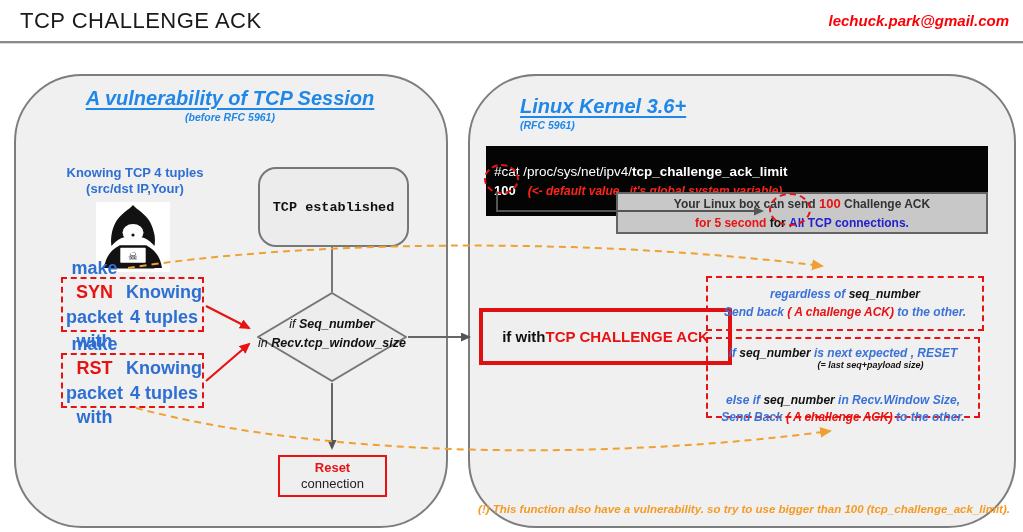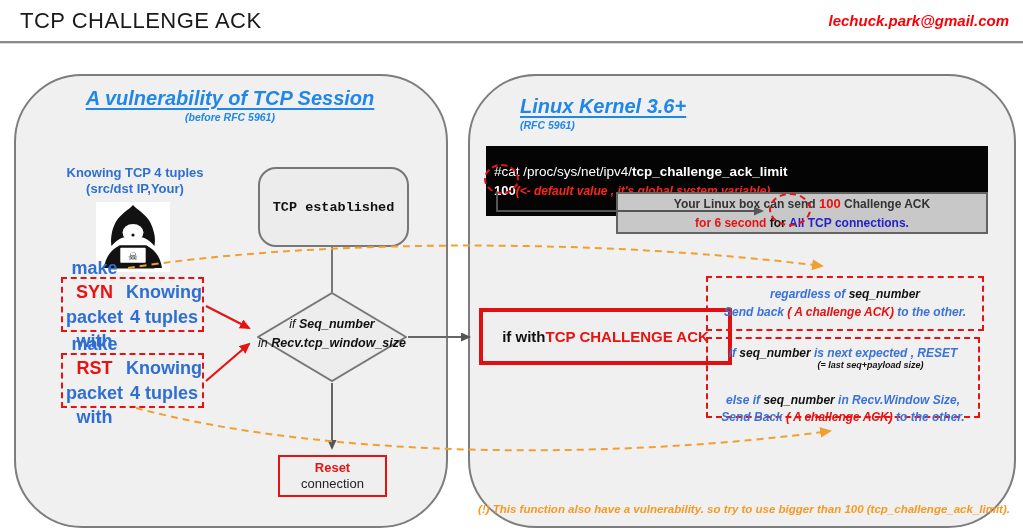--- a/index.html
+++ b/index.html
@@ -42,21 +42,21 @@
   .syn{left:61px;top:277px;width:139px;height:51px;}
   .rst{left:61px;top:353px;width:139px;height:51px;}
 
   .resetbox{left:278px;top:455px;width:105px;height:38px;background:#efefef;border:2px solid #e81212;
             display:flex;flex-direction:column;align-items:center;justify-content:center;
             text-align:center;font-size:13px;color:#222;line-height:1.25;}
 
   
   .term{left:486px;top:146px;width:486px;height:38px;background:#040404;color:#fff;
         padding:16px 8px;font-size:13.5px;line-height:1.45;}
-  .term .cmt{color:#ff2419;font-style:italic;font-weight:bold;font-size:12px;}
+  .term .cmt{color:#ff2419;font-style:italic;font-weight:bold;font-size:12px;margin-left:12px;}
   .term .t2{font-size:13px;}
 
   .circ{border:2px dashed #e81212;border-radius:50%;}
   .c1{left:484px;top:164px;width:31px;height:26px;}
   .c2{left:769px;top:193px;width:38px;height:29px;}
 
   .graybox{left:616px;top:192px;width:368px;height:38px;background:#c8c8c8;border:2px solid #636363;
            display:flex;flex-direction:column;align-items:center;justify-content:center;
            text-align:center;font-size:12px;font-weight:bold;color:#333;line-height:1.5;}
   .graybox .v100{color:#e81212;font-size:13px;}
@@ -150,21 +150,21 @@
   </div>
 
   <div class="abs term">
     <div class="t1"><span>#cat  /proc/sys/net/ipv4/</span><b>tcp_challenge_ack_limit</b></div>
     <div class="t2"><b>100</b><span class="cmt">(&lt;- default value , it's global system variable)</span></div>
   </div>
   <div class="abs circ c1"></div>
 
   <div class="abs graybox">
     <div><span>Your Linux box can send </span><b class="v100">100</b><span> Challenge ACK</span></div>
-    <div><b class="red">for 6 second</b><span style="color:#111"> for </span><b class="blue2">All TCP connections.</b></div>
+    <div><b class="red">for 5 second</b><span style="color:#111"> for </span><b class="blue2">All TCP connections.</b></div>
   </div>
   <div class="abs circ c2"></div>
 
   <div class="abs chbox">
     <div>if with</div>
     <div class="red">TCP CHALLENGE ACK</div>
   </div>
 
   <div class="abs resbox res1">
     <div><span>regardless of </span><b>seq_number</b></div>

